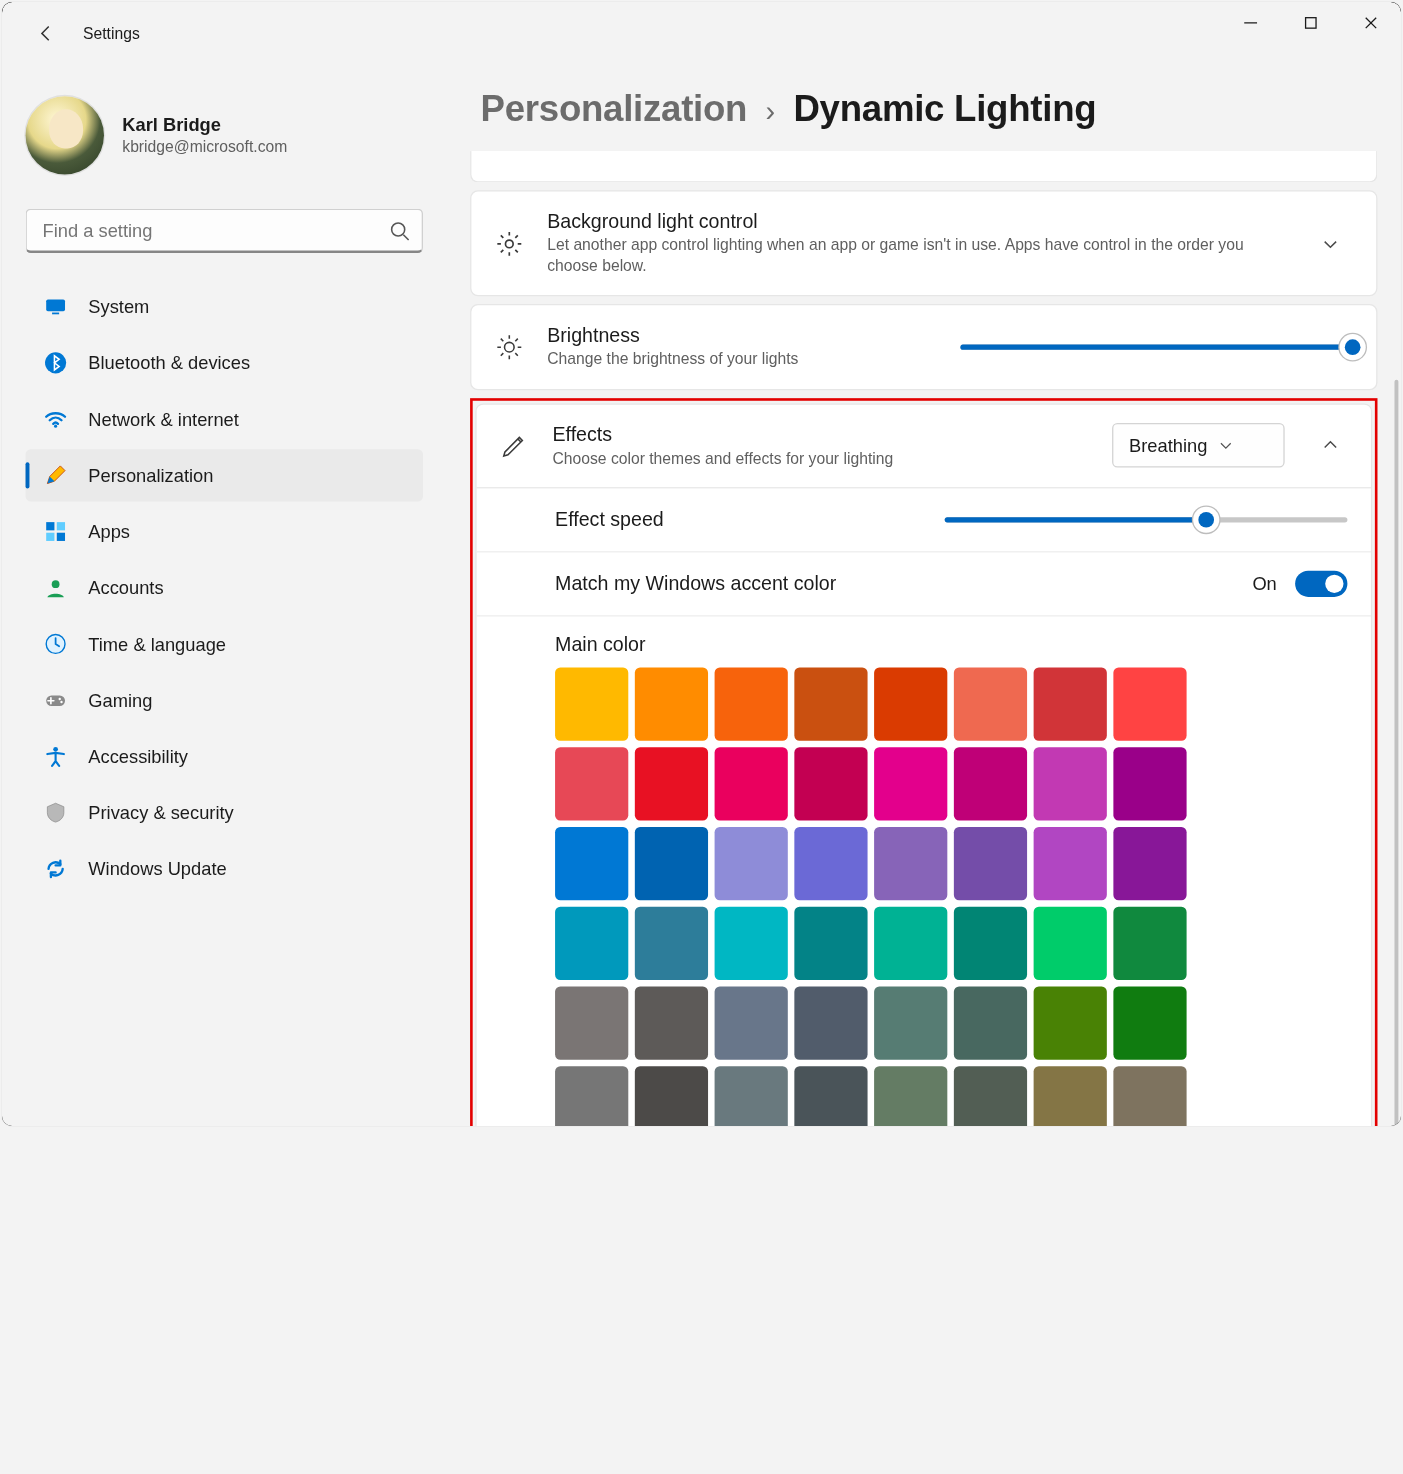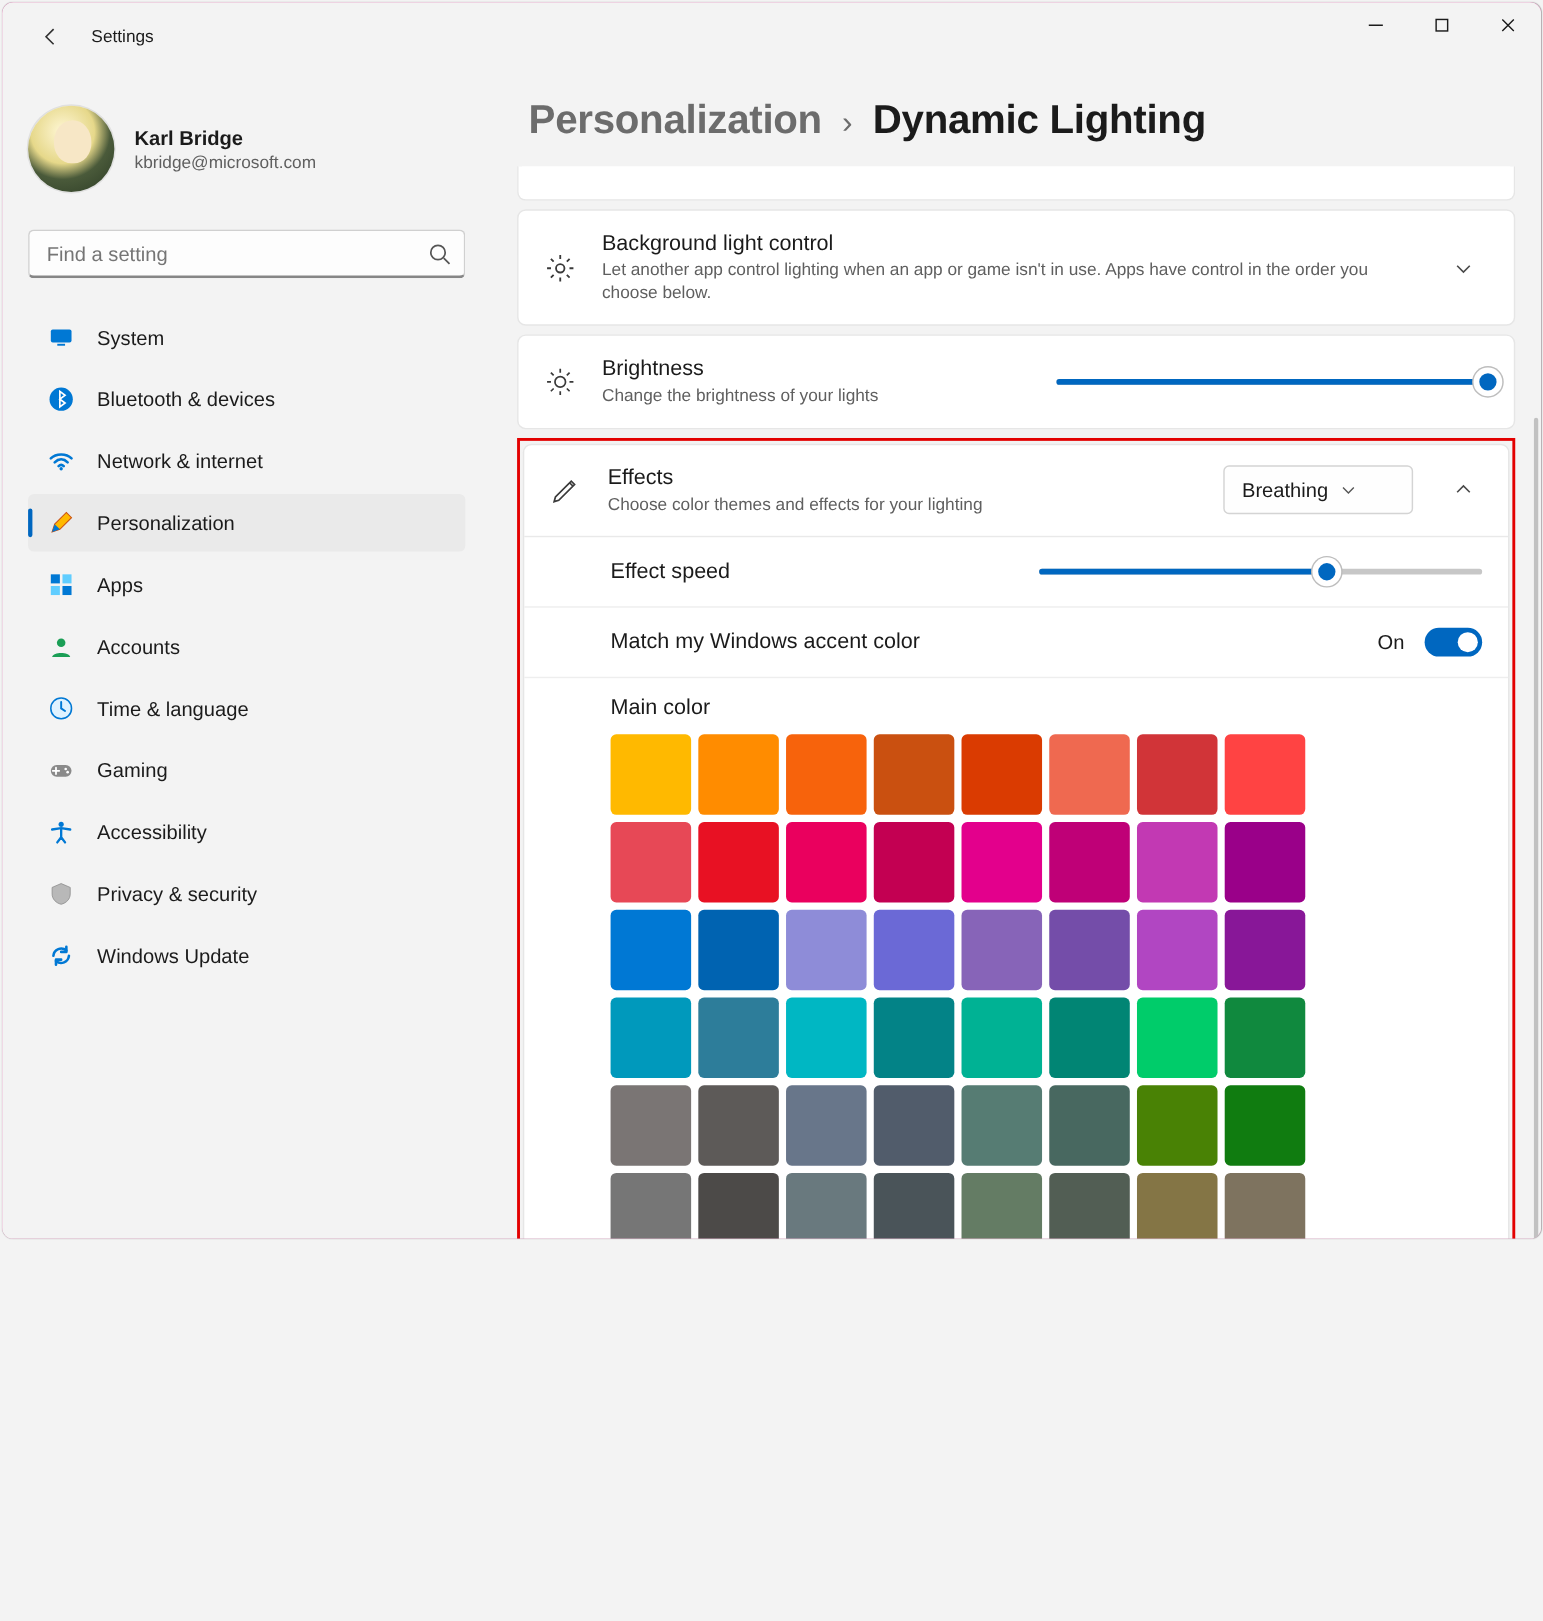--- a/index.html
+++ b/index.html
@@ -9,21 +9,21 @@
     background: #f3f3f3;
     color: #1b1b1b;
     width: 1403px;
     height: 1474px;
     position: relative;
   }
   .outer {
     margin: 2px;
     width: 1399px;
     border-radius: 10px;
-    background: #f9a8d4;
+    background: #000000;
     box-shadow: 0 0 1px rgba(0,0,0,.3);
     overflow: hidden;
   }
   .scale-wrap {
     transform-origin: top left;
     transform: scale(1.3075);
     width: 1070px;
   }
   .window {
     width: 1070px;

